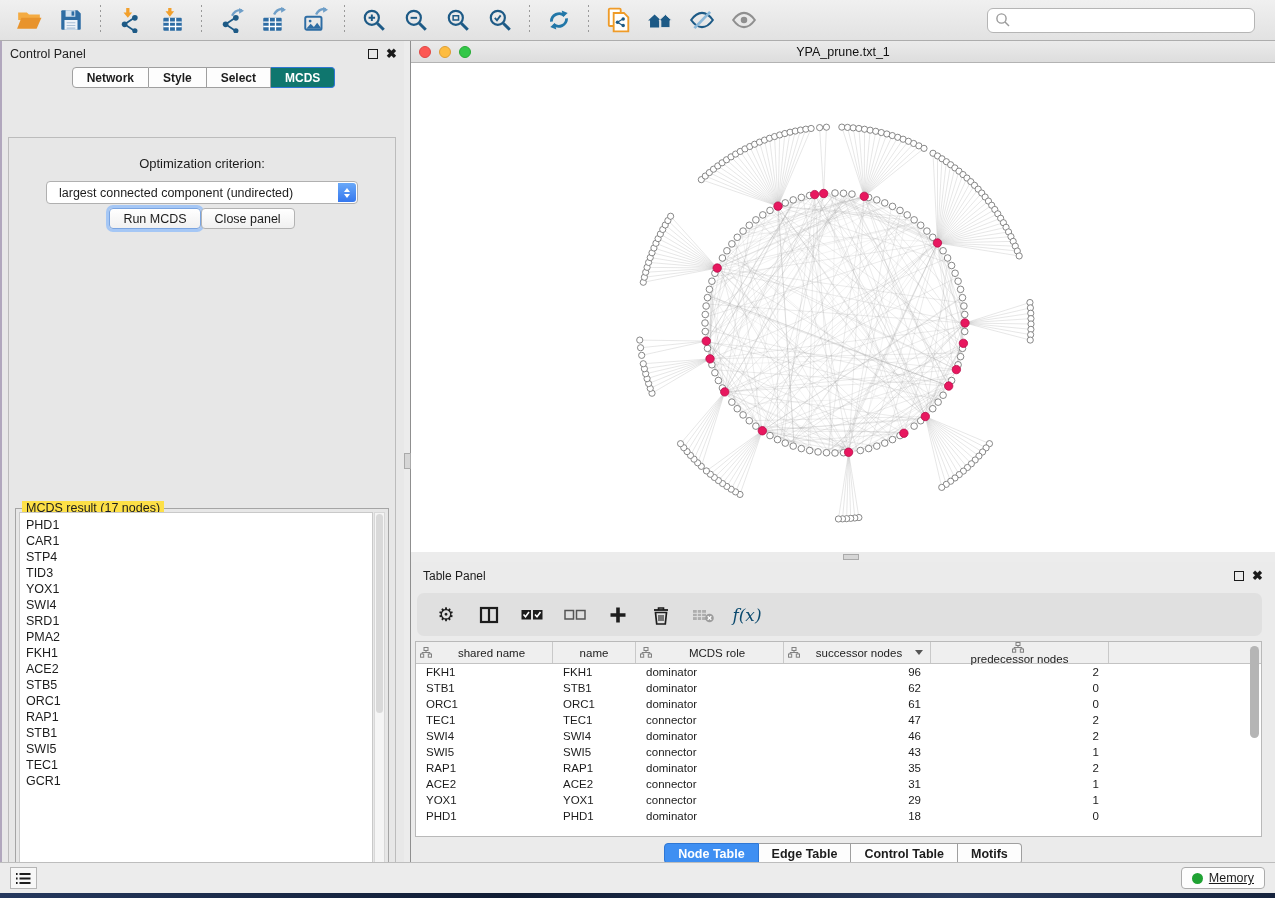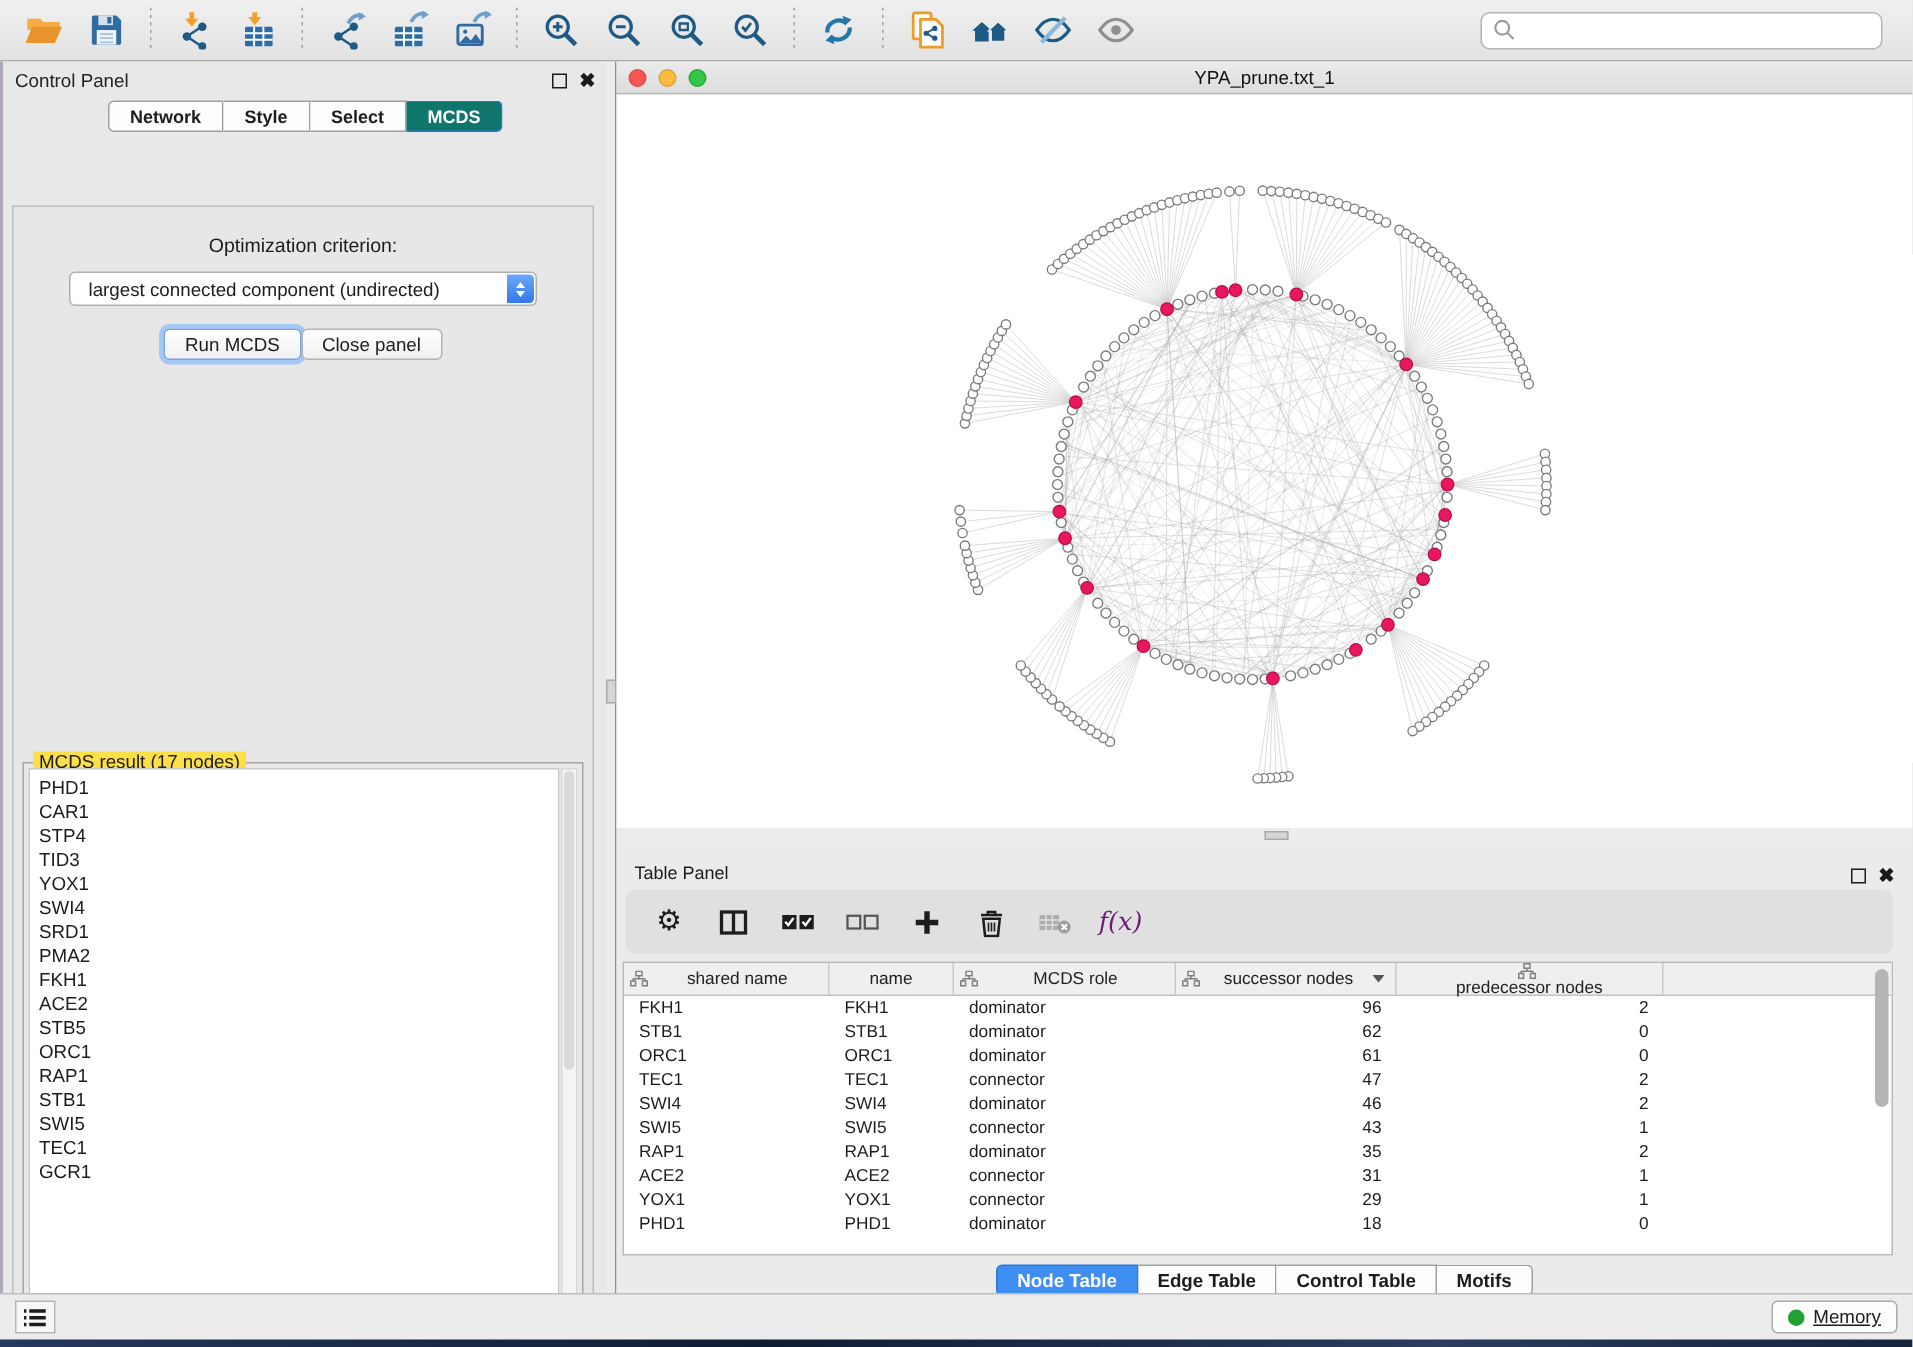--- a/index.html
+++ b/index.html
@@ -40,21 +40,21 @@
   .opt-label { text-align:center; margin-top:18px; font-size:13px; }
   .dropdown { margin:10px auto 0; width:312px; height:23px; background:#fff;
     border:1px solid #b0b0b0; border-radius:4px; display:flex; align-items:center; position:relative; }
   .dropdown .dd-text { padding-left:12px; font-size:12.5px; }
   .dd-stepper { position:absolute; right:1px; top:1px; bottom:1px; width:18px; border-radius:0 3px 3px 0;
     background:linear-gradient(#6aa9f8,#3577ee); display:flex; flex-direction:column;
     align-items:center; justify-content:center; gap:2px; }
   .dd-stepper i { width:0; height:0; border-left:3.5px solid transparent; border-right:3.5px solid transparent; }
   .dd-up { border-bottom:4px solid #fff; }
   .dd-down { border-top:4px solid #fff; }
-  .btn-row { display:flex; justify-content:center; margin-top:15px; }
+  .btn-row { display:flex; justify-content:center; margin-top:4px; }
   .mac-btn { height:21px; padding:0 13px; background:linear-gradient(#ffffff,#f0f0f0);
     border:1px solid #b3b3b3; border-radius:4px; font-size:12.5px; display:flex; align-items:center; }
   .mac-btn.focused { box-shadow:0 0 0 3px #a5c7f5; border-color:#7aa4e0; }
   .result-group { position:absolute; left:6px; top:370px; width:374px; height:371px;
     border:1px solid #a5a5a5; }
   .result-legend { position:absolute; top:-8px; left:6px; background:#fde047;
     padding:0 4px; font-size:12.5px; }
   .result-list { position:absolute; inset:3px 15px 3px 3px; background:#fff;
     border:1px solid #c9c9c9; padding:4px 0 0 6px; line-height:16px; font-size:12.5px; }
   .result-scroll { position:absolute; top:3px; right:3px; width:11px; bottom:3px;
@@ -79,26 +79,26 @@
   .light.green { background:#33c748; border:1px solid #27aa35; }
   .net-title { position:absolute; left:0; right:0; text-align:center; font-size:12.5px; color:#111; }
   .net-canvas { position:absolute; left:411px; top:63px; right:0; height:489px; background:#fff; }
   .net-canvas svg { display:block; }
   .h-splitter { position:absolute; left:411px; top:552px; right:0; height:10px; background:#ececec; }
   .h-handle { position:absolute; left:50%; top:2px; width:16px; height:6px;
     background:#d6d6d6; border:1px solid #aaa; }
 
   
   .table-panel { position:absolute; left:411px; top:562px; right:0; height:300px; background:#ebebeb; }
-  .tp-titlebar { height:27px; display:flex; align-items:flex-end; padding:0 12px; }
+  .tp-titlebar { height:27px; display:flex; align-items:center; padding:0 12px; }
   .tp-toolbar { position:absolute; left:6px; right:13px; top:31px; height:43px;
     background:#e0e0e0; border-radius:7px; display:flex; align-items:center; padding-left:16px; gap:17px; }
   .tp-ic { width:26px; height:22px; display:flex; align-items:center; justify-content:center; }
   .gear-glyph { font-size:19px; color:#1d1d1d; line-height:20px; }
-  .fx-glyph { font-family:"DejaVu Serif", serif; font-style:italic; font-size:17px; color:#701a75; }
+  .fx-glyph { font-family:"DejaVu Serif", serif; font-style:italic; font-size:17px; color:#0c4a6e; }
   .tp-table { position:absolute; left:4px; right:13px; top:79px; height:196px;
     background:#fff; border:1px solid #b9b9b9; }
   .thead { display:flex; height:22px; background:#efefef; border-bottom:1px solid #c3c3c3; }
   .th { display:flex; align-items:center; border-right:1px solid #c9c9c9;
     font-size:11.5px; color:#222; position:relative; padding:0 4px; }
   .th .th-label { flex:1; text-align:center; }
   .sort-ind { width:0; height:0; border-left:4px solid transparent; border-right:4px solid transparent;
     border-top:5px solid #555; margin-right:3px; }
   .tbody .tr { display:flex; height:16px; align-items:center; font-size:11.5px; }
   .td { padding:0 10px; white-space:nowrap; overflow:hidden; }

